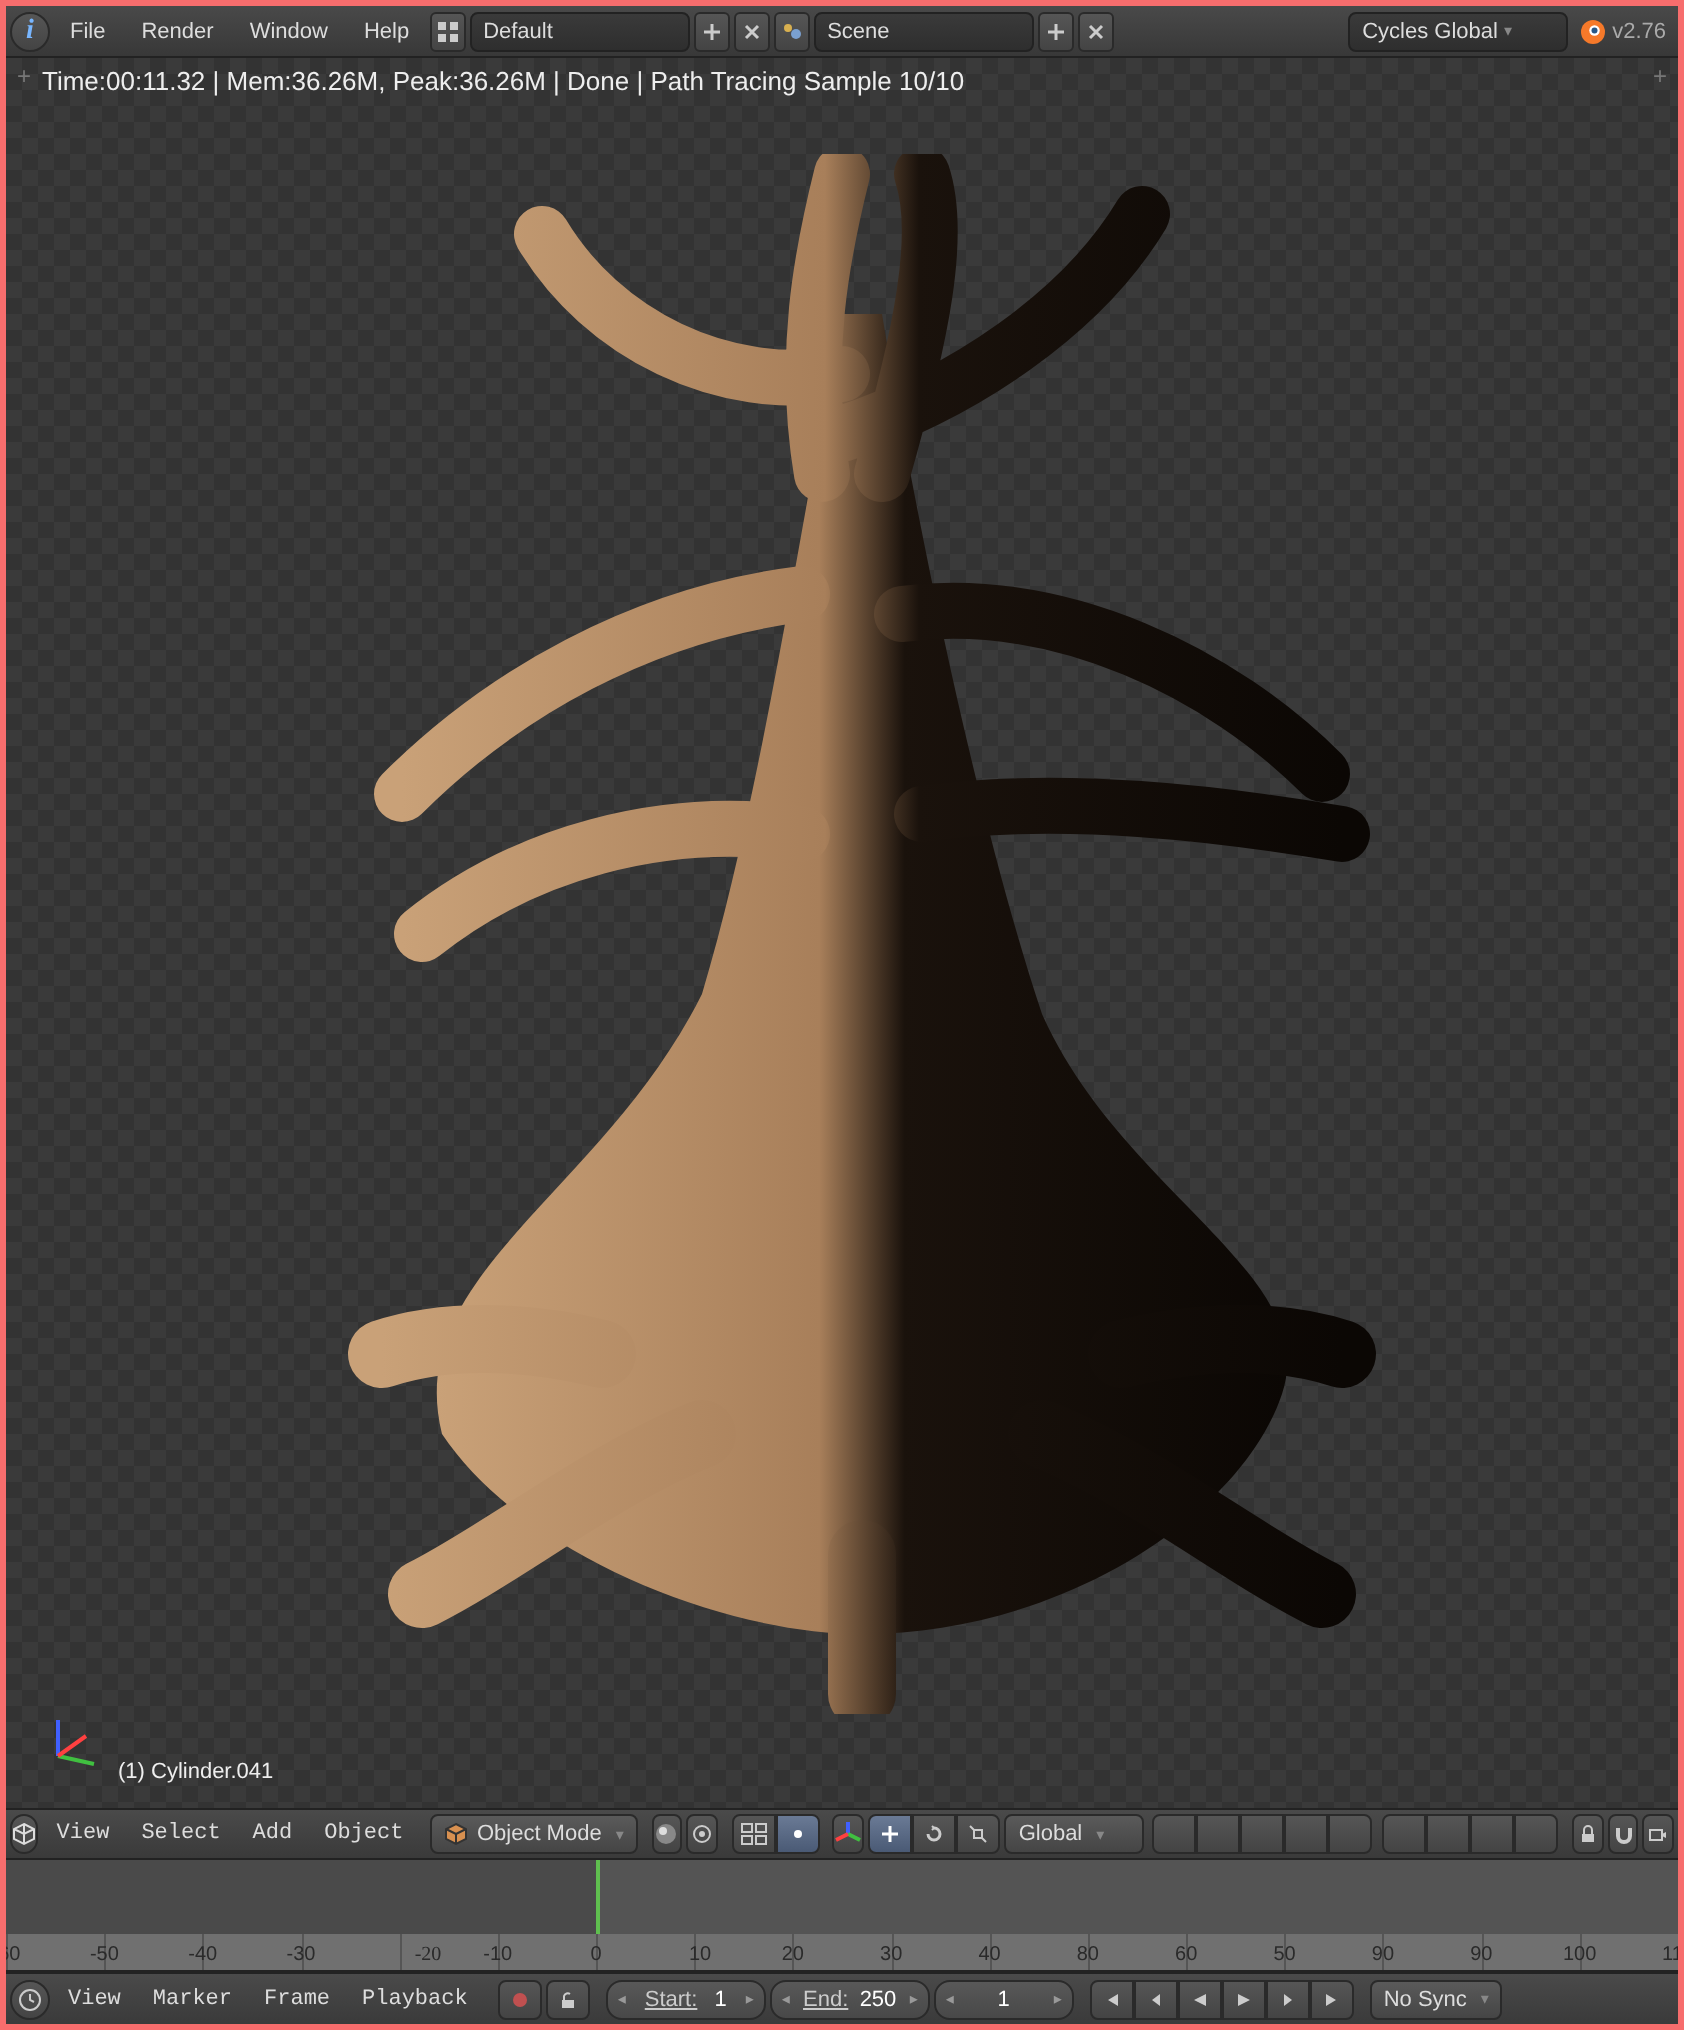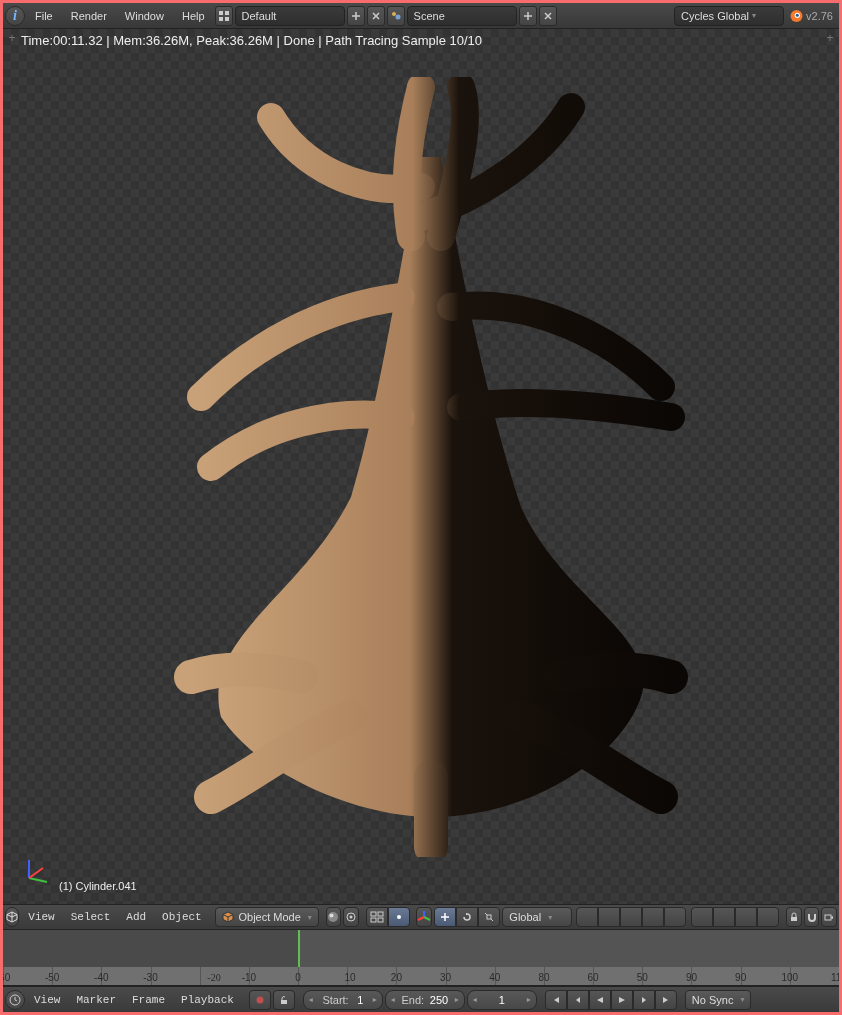--- a/index.html
+++ b/index.html
@@ -46,21 +46,21 @@
 .timeline-area { height: 56px; background: #4a4a4a; position:relative; border-bottom:1px solid #222;}
 .timeline-ruler { position:absolute; left:0; right:0; bottom:0; height:18px; background:#707070; display:flex; align-items:center; overflow:hidden; }
 .ruler-tick { position:absolute; bottom:0; width:1px; height:18px; background:#555; }
 .ruler-label { position:absolute; bottom:2px; font-size:10px; color:#2a2a2a; transform:translateX(-50%); }
 .playhead { position:absolute; top:0; bottom:0; width:2px; background:#5fbf4f; }
 .active-range { position:absolute; top:0; bottom:18px; background:#545454; }
 
 
 .timeline-header { height:26px; background: linear-gradient(#4a4a4a,#3a3a3a); border-top:1px solid #222; display:flex; align-items:center; padding:0 2px; gap:2px; font-size:11px; color:#ddd; overflow:hidden;}
 .num-field { height:20px; background: linear-gradient(#585858,#484848); border:1px solid #2a2a2a; border-radius:8px; display:flex; align-items:center; justify-content:space-between; padding:0 4px; min-width:80px; cursor:ew-resize; }
-.num-field .lbl { color:#ccc; }
+.num-field .lbl { color:#ccc;text-decoration:underline; }
 .num-field .val { color:#fff; }
 .num-field .tri { font-size:8px; color:#999; padding:0 1px; }
 .play-btn { width:22px; height:20px; background: linear-gradient(#565656,#444); border:1px solid #2a2a2a; display:flex; align-items:center; justify-content:center; cursor:pointer; }
 
 .info-i { font-weight:bold; font-style:italic; color:#78b6ff; font-family:serif; font-size:14px; }
 .cube-icon { width:12px; height:12px; }
 .drop-tri::after { content:"▾"; font-size:8px; color:#888; margin-left:3px;}
 </style>
 </head>
 <body>

